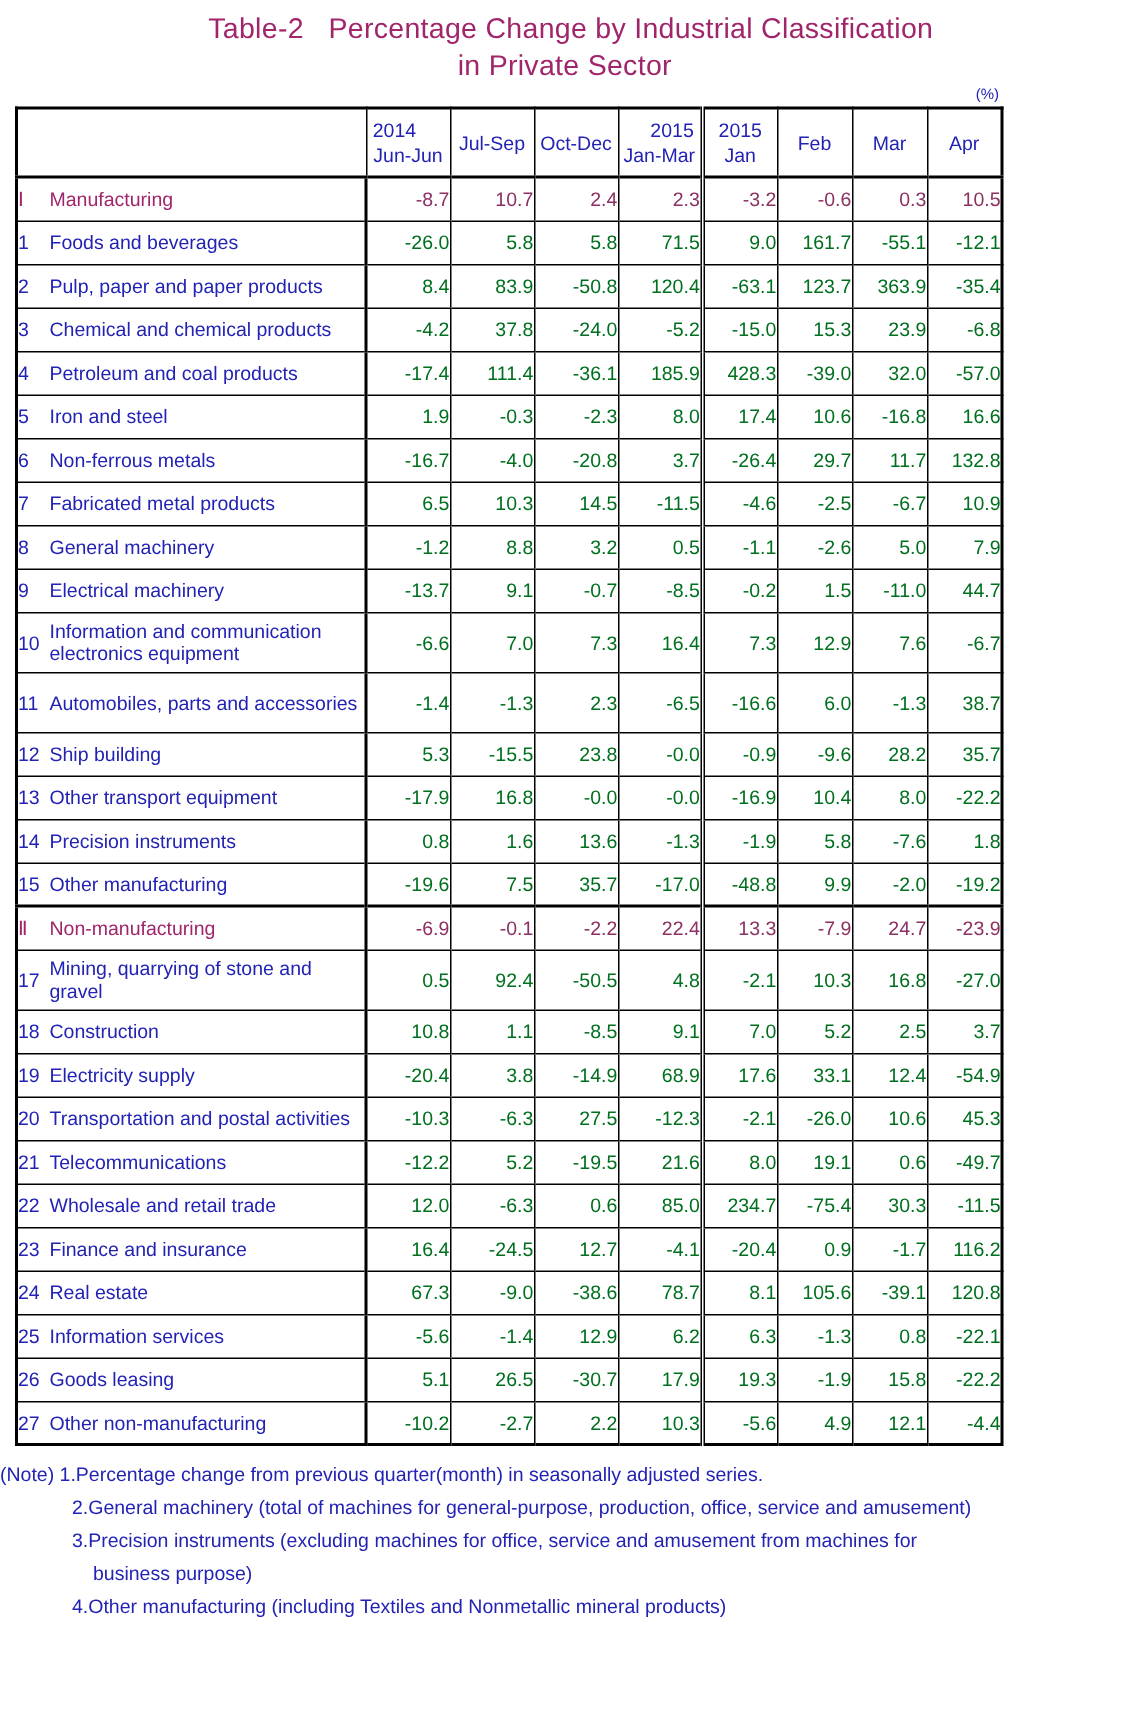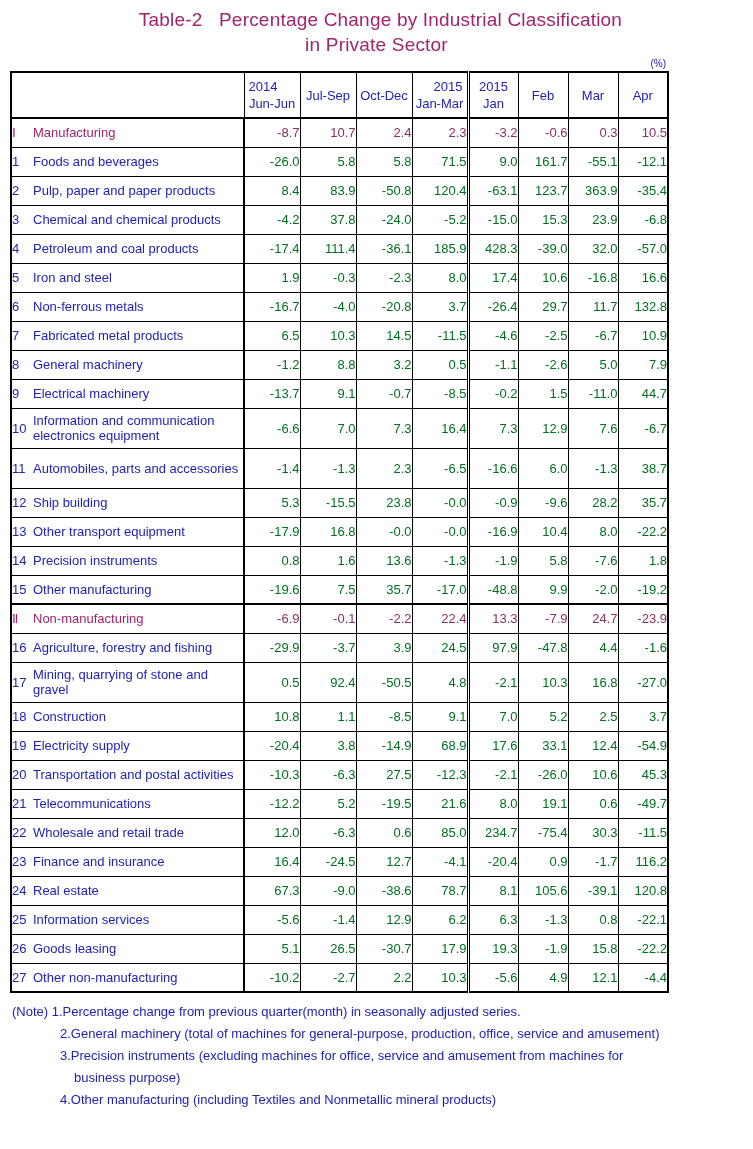--- a/index.html
+++ b/index.html
@@ -133,21 +133,20 @@
 
   td.label .roman {
     display: inline-block;
     min-width: 15px;
     text-align: left;
     font-size: 13px;
   }
 
   
   .notes {
-    margin-left: 12px;
     margin-top: 8px;
     font-size: 13px;
     color: #2222b4;
     line-height: 22px;
   }
   .note-line { white-space: pre; }
   .note-indent-1 { padding-left: 0px; }
   .note-indent-2 { padding-left: 48px; }
   .note-indent-3 { padding-left: 62px; }
 </style>
@@ -477,36 +476,20 @@
           </td>
           <td class="val dot-right">-6.9</td>
           <td class="val dot-right">-0.1</td>
           <td class="val dot-right">-2.2</td>
           <td class="val sep-right">22.4</td>
           <td class="val sep-left dot-right">13.3</td>
           <td class="val dot-right">-7.9</td>
           <td class="val dot-right">24.7</td>
           <td class="val">-23.9</td>
         </tr>
-        <tr class="drow after-section">
-          <td class="label">
-            <div class="lbl-flex">
-              <span class="num">16</span>
-              <span class="txt">Agriculture, forestry and fishing</span>
-            </div>
-          </td>
-          <td class="val dot-right">-29.9</td>
-          <td class="val dot-right">-3.7</td>
-          <td class="val dot-right">3.9</td>
-          <td class="val sep-right">24.5</td>
-          <td class="val sep-left dot-right">97.9</td>
-          <td class="val dot-right">-47.8</td>
-          <td class="val dot-right">4.4</td>
-          <td class="val">-1.6</td>
-        </tr>
         <tr class="drow2">
           <td class="label">
             <div class="lbl-flex">
               <span class="num">17</span>
               <span class="txt">Mining, quarrying of stone and gravel</span>
             </div>
           </td>
           <td class="val dot-right">0.5</td>
           <td class="val dot-right">92.4</td>
           <td class="val dot-right">-50.5</td>

